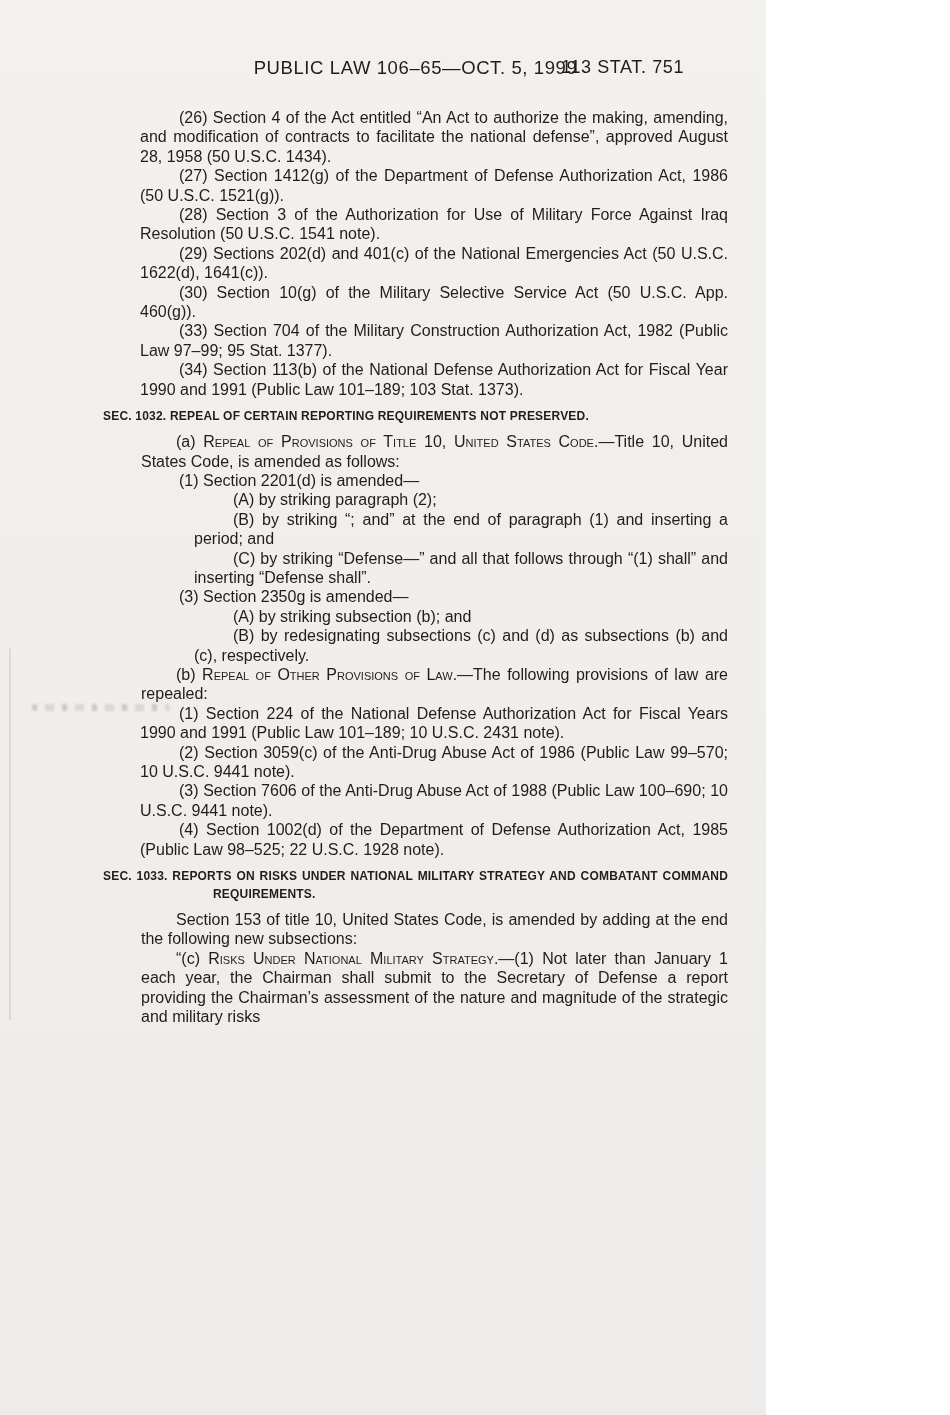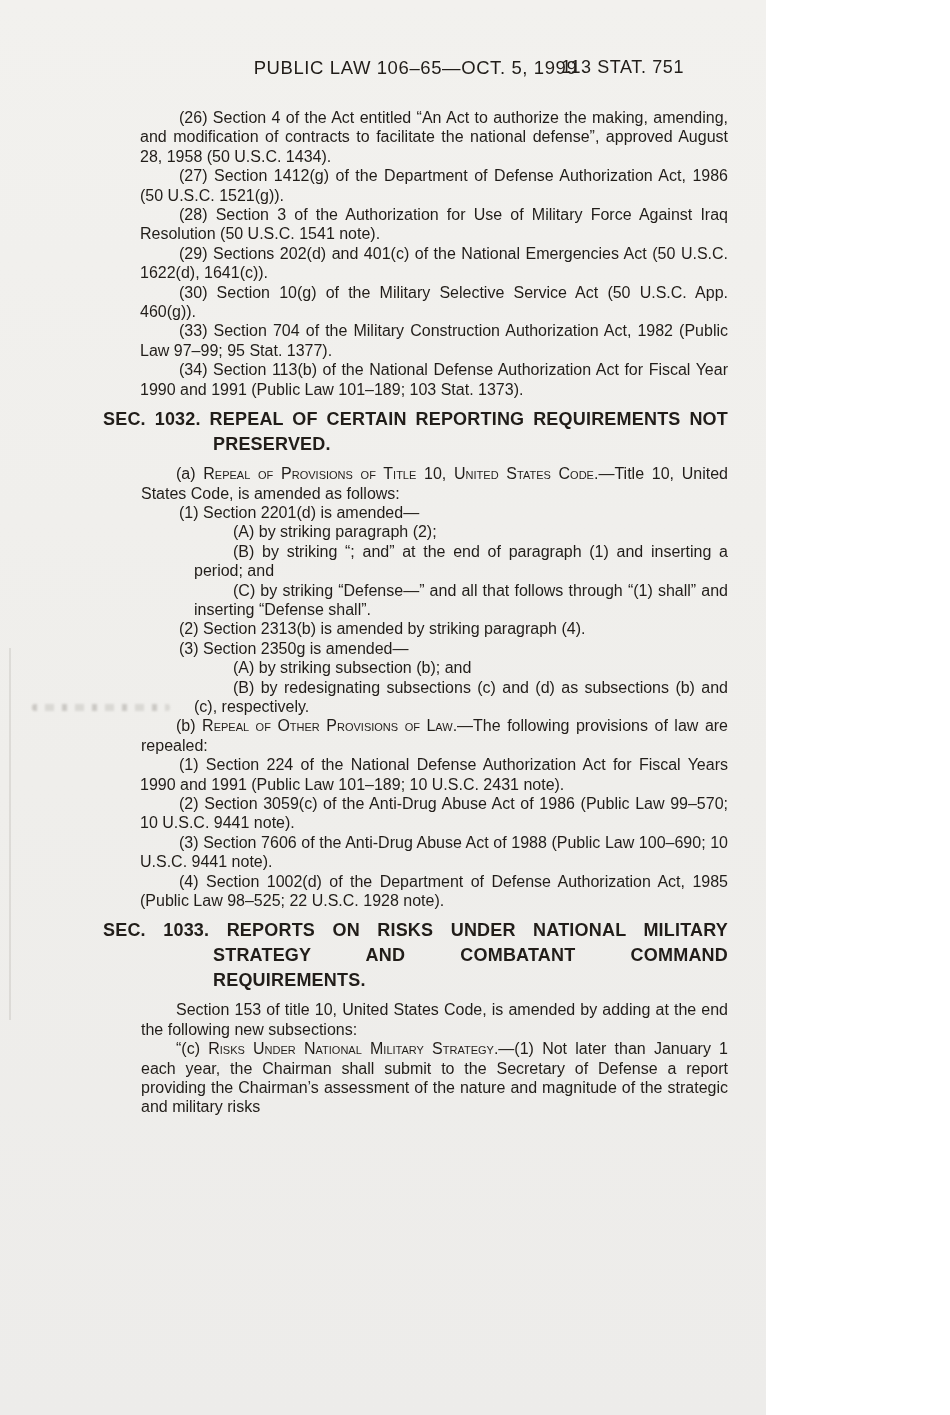--- a/index.html
+++ b/index.html
@@ -39,22 +39,22 @@
     font-size: 16px;
     line-height: 19.4px;
     text-align: justify;
   }
   .content p { margin: 0; }
   .para.lvl0 { text-indent: 35px; margin-left: 38px; }
   .para.lvl1 { margin-left: 37px; text-indent: 39px; }
   .para.lvl2 { margin-left: 91px; text-indent: 39px; }
   .heading {
     font-weight: bold;
-    font-size: 18px;
-    line-height: 25px;
+    font-size: 12px;
+    line-height: 18px;
     letter-spacing: 0.2px;
     padding-left: 110px;
     text-indent: -110px;
     margin: 8px 0 7px 0 !important;
     text-align: justify;
   }
   .sc { font-variant: small-caps; }
   .margin-note {
     position: absolute;
     left: 645px;
@@ -104,21 +104,20 @@
       <p class="para lvl1"><span class="seg">(29) Sections 202(d) and 401(c) of the National Emergencies Act (50 U.S.C. 1622(d), 1641(c)).</span></p>
       <p class="para lvl1"><span class="seg">(30) Section 10(g) of the Military Selective Service Act (50 U.S.C. App. 460(g)).</span></p>
       <p class="para lvl1"><span class="seg">(33) Section 704 of the Military Construction Authorization Act, 1982 (Public Law 97–99; 95 Stat. 1377).</span></p>
       <p class="para lvl1"><span class="seg">(34) Section 113(b) of the National Defense Authorization Act for Fiscal Year 1990 and 1991 (Public Law 101–189; 103 Stat. 1373).</span></p>
       <p class="heading"><span class="seg">SEC. 1032. REPEAL OF CERTAIN REPORTING REQUIREMENTS NOT PRESERVED.</span></p>
       <p class="para lvl0"><span class="seg">(a) </span><span class="sc">Repeal of Provisions of Title 10, United States Code.—</span><span class="seg">Title 10, United States Code, is amended as follows:</span></p>
       <p class="para lvl1"><span class="seg">(1) Section 2201(d) is amended—</span></p>
       <p class="para lvl2"><span class="seg">(A) by striking paragraph (2);</span></p>
       <p class="para lvl2"><span class="seg">(B) by striking “; and” at the end of paragraph (1) and inserting a period; and</span></p>
       <p class="para lvl2"><span class="seg">(C) by striking “Defense—” and all that follows through “(1) shall” and inserting “Defense shall”.</span></p>
-      <p class="para lvl1"><span class="seg">(2) Section 2313(b) is amended by striking paragraph (4).</span></p>
       <p class="para lvl1"><span class="seg">(3) Section 2350g is amended—</span></p>
       <p class="para lvl2"><span class="seg">(A) by striking subsection (b); and</span></p>
       <p class="para lvl2"><span class="seg">(B) by redesignating subsections (c) and (d) as subsections (b) and (c), respectively.</span></p>
       <p class="para lvl0"><span class="seg">(b) </span><span class="sc">Repeal of Other Provisions of Law.—</span><span class="seg">The following provisions of law are repealed:</span></p>
       <p class="para lvl1"><span class="seg">(1) Section 224 of the National Defense Authorization Act for Fiscal Years 1990 and 1991 (Public Law 101–189; 10 U.S.C. 2431 note).</span></p>
       <p class="para lvl1"><span class="seg">(2) Section 3059(c) of the Anti-Drug Abuse Act of 1986 (Public Law 99–570; 10 U.S.C. 9441 note).</span></p>
       <p class="para lvl1"><span class="seg">(3) Section 7606 of the Anti-Drug Abuse Act of 1988 (Public Law 100–690; 10 U.S.C. 9441 note).</span></p>
       <p class="para lvl1"><span class="seg">(4) Section 1002(d) of the Department of Defense Authorization Act, 1985 (Public Law 98–525; 22 U.S.C. 1928 note).</span></p>
       <p class="heading"><span class="seg">SEC. 1033. REPORTS ON RISKS UNDER NATIONAL MILITARY STRATEGY AND COMBATANT COMMAND REQUIREMENTS.</span></p>
       <p class="para lvl0"><span class="seg">Section 153 of title 10, United States Code, is amended by adding at the end the following new subsections:</span></p>

